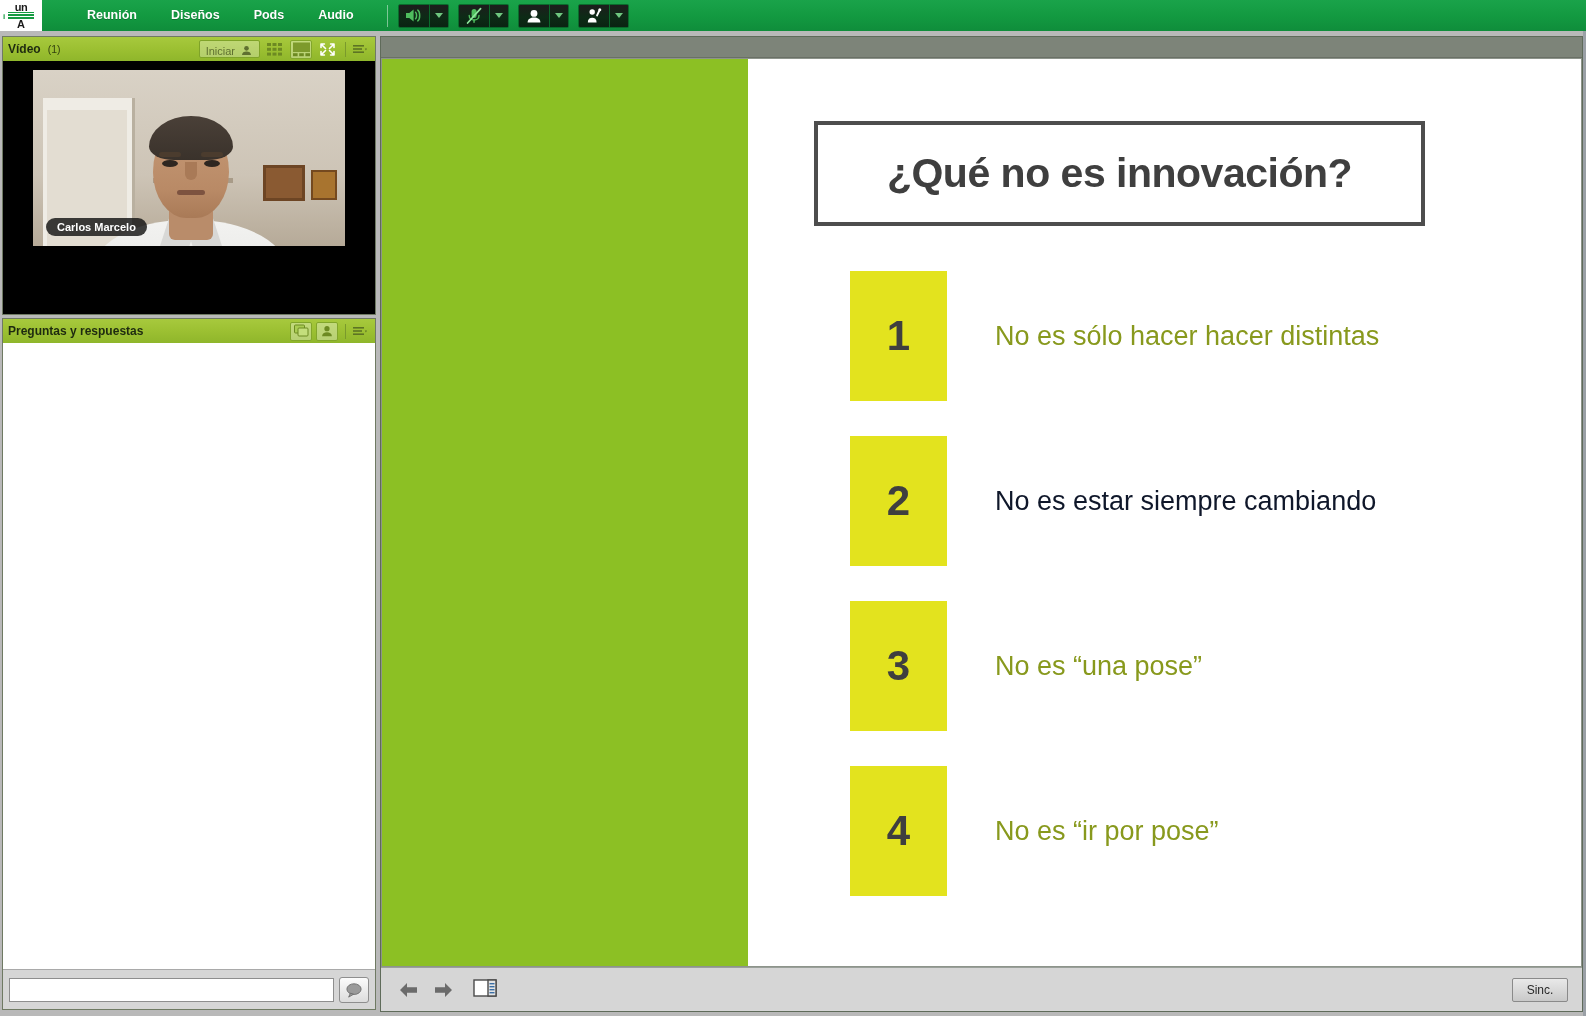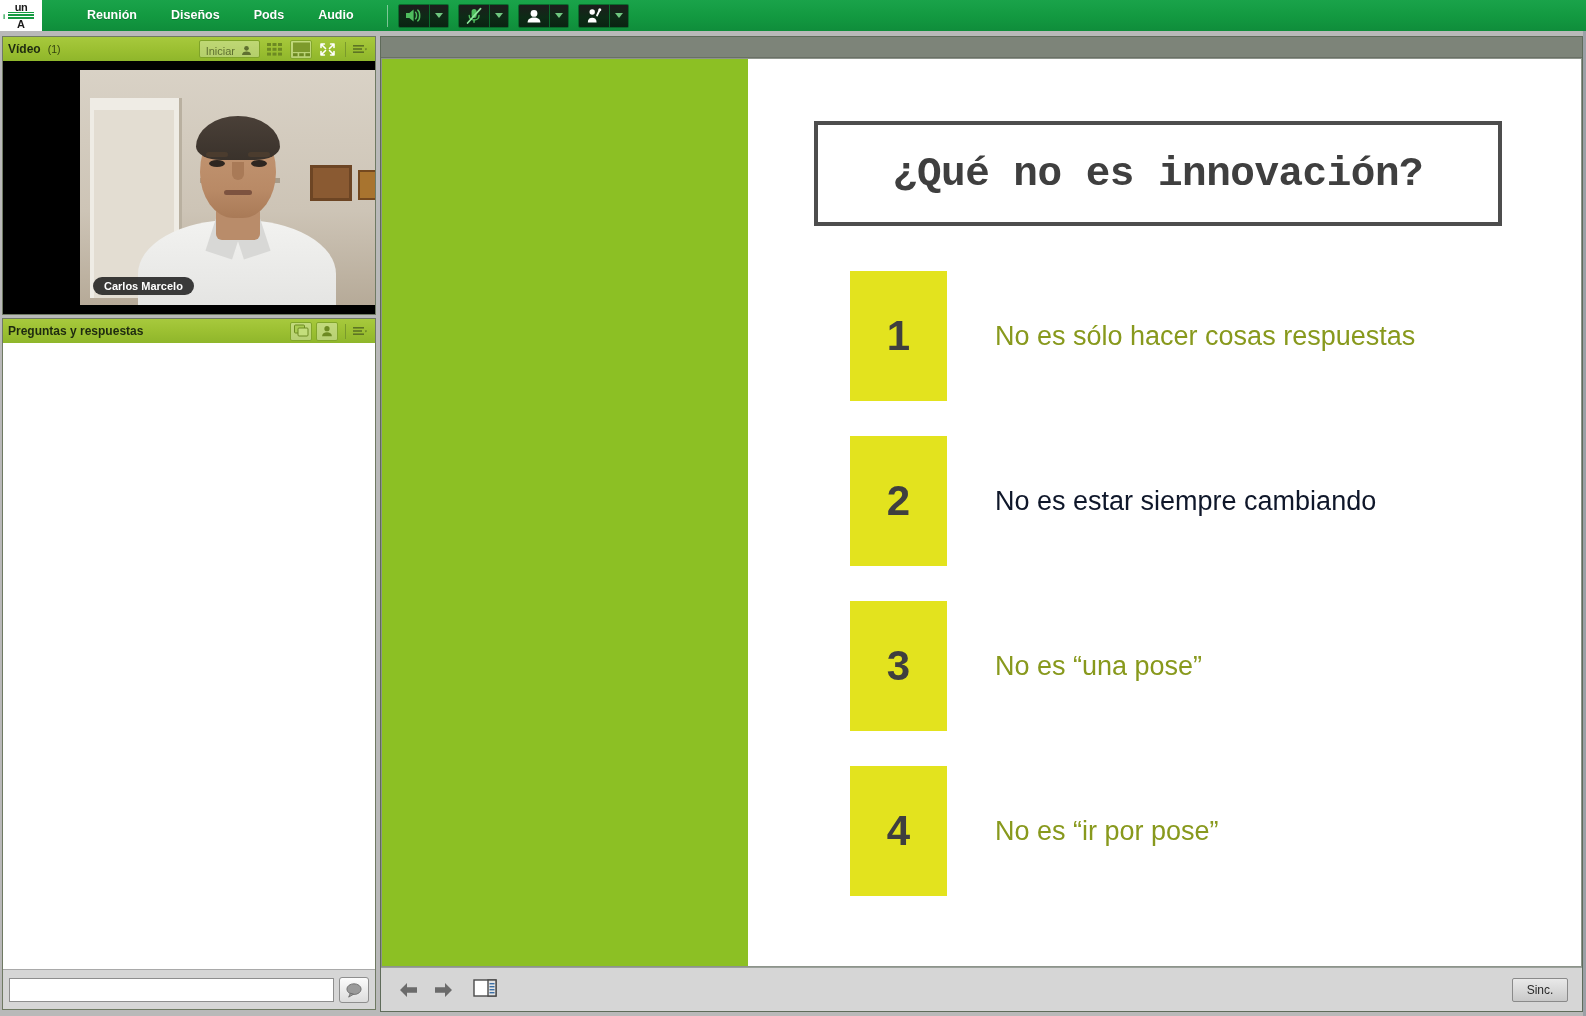--- a/index.html
+++ b/index.html
@@ -76,24 +76,23 @@
     border-radius: 2px; cursor: pointer;
   }
   .tool-ico.sel { background: rgba(255,255,255,0.34); border: 1px solid #82a62b; }
   .tool-div { width: 1px; height: 15px; background: #7a9a2c; margin: 0 3px; }
   .burger { display: flex; align-items: center; gap: 2px; cursor: pointer; padding-right: 3px;}
 
   
   #videopod { height: 279px; }
   #videostage { height: 253px; background: #000; position: relative; overflow: hidden; }
   #videoframe {
-    position: absolute; left: 30px; top: 9px; width: 312px; height: 235px;
+    position: absolute; left: 30px; top: 9px; width: 312px; height: 176px;
     background: linear-gradient(175deg,#cfc4b4 0%,#c4b8a6 45%,#b9ac99 100%);
     overflow: hidden;
-    margin-left: 47px;
   }
   
   #vf-wall { position:absolute; inset:0; background: linear-gradient(180deg,#d9d2c6 0%,#cdc4b6 60%,#b6aa98 100%); }
   #vf-doorframe { position:absolute; left:10px; top:28px; width:92px; height:200px; background:#efece5; border-right:3px solid #b9b0a0;}
   #vf-door { position:absolute; left:14px; top:40px; width:80px; height:188px; background:#e3ddd2;}
   #vf-pic1 { position:absolute; left:230px; top:95px; width:42px; height:36px; background:#8a5a32; border:3px solid #6d4524;}
   #vf-pic2 { position:absolute; left:278px; top:100px; width:26px; height:30px; background:#a8742f; border:2px solid #74491f;}
   #vf-shelf { position:absolute; left:120px; top:108px; width:80px; height:5px; background:#a89b88;}
   #vf-body {
     position:absolute; left:58px; top:150px; width:198px; height:90px;
@@ -144,22 +143,22 @@
     border: 1px solid #5f6b5a; background: #cfd4d9; display:flex; flex-direction:column;
   }
   #share-head { height: 21px; background:#7d8479; border-bottom:1px solid #6a7066; }
   #share-stage { flex:1; background:#ffffff; position:relative; overflow:hidden; border:1px solid #8d948b; margin:0; }
 
   .slide { position:absolute; inset:0; background:#ffffff; }
   .slide-greenblock {
     position:absolute; left:0; top:0; width:366px; height:100%;
   }
   .slide-titlebox {
-    position:absolute; left:432px; top:62px; width:688px; height:105px;
-    border:4px solid #4d4d4d; display:flex; align-items:center; justify-content:center;font-family:Liberation Mono, monospace;
+    position:absolute; left:432px; top:62px; width:611px; height:105px;
+    border:4px solid #4d4d4d; display:flex; align-items:center; justify-content:center;
   }
   .slide-title { font-size: 41px; font-weight: bold; color:#3f3f3f; letter-spacing:-0.5px; white-space:nowrap;}
 
   .slide-rows { position:absolute; left:468px; top:212px; width:700px; }
   .slide-row { height:130px; margin-bottom:35px; display:flex; align-items:flex-start; }
   .row-num {
     width: 97px; height: 130px; display:flex; align-items:center; justify-content:center;
     font-size: 42px; font-weight: bold; color:#3f3f3f;
   }
   .row-text {
@@ -404,21 +403,21 @@
       <div class="slide">
         <div class="slide-greenblock" style="background: rgb(140, 192, 36);"></div>
 
         <div class="slide-titlebox">
           <div class="slide-title" style="color: rgb(63, 63, 63);">¿Qué no es innovación?</div>
         </div>
 
         <div class="slide-rows">
           <div class="slide-row">
             <div class="row-num" style="background: rgb(227, 227, 30); color: rgb(63, 63, 63);">1</div>
-            <div class="row-text" style="color: rgb(136, 153, 29);">No es sólo hacer cosas respuestas</div>
+            <div class="row-text" style="color: rgb(136, 153, 29);">No es sólo hacer hacer distintas</div>
           </div>
           <div class="slide-row">
             <div class="row-num" style="background: rgb(227, 227, 30); color: rgb(63, 63, 63);">2</div>
             <div class="row-text" style="color: #0f172a;">No es estar siempre cambiando</div>
           </div>
           <div class="slide-row">
             <div class="row-num" style="background: rgb(227, 227, 30); color: rgb(63, 63, 63);">3</div>
             <div class="row-text" style="color: rgb(136, 153, 29);">No es “una pose”</div>
           </div>
           <div class="slide-row">

